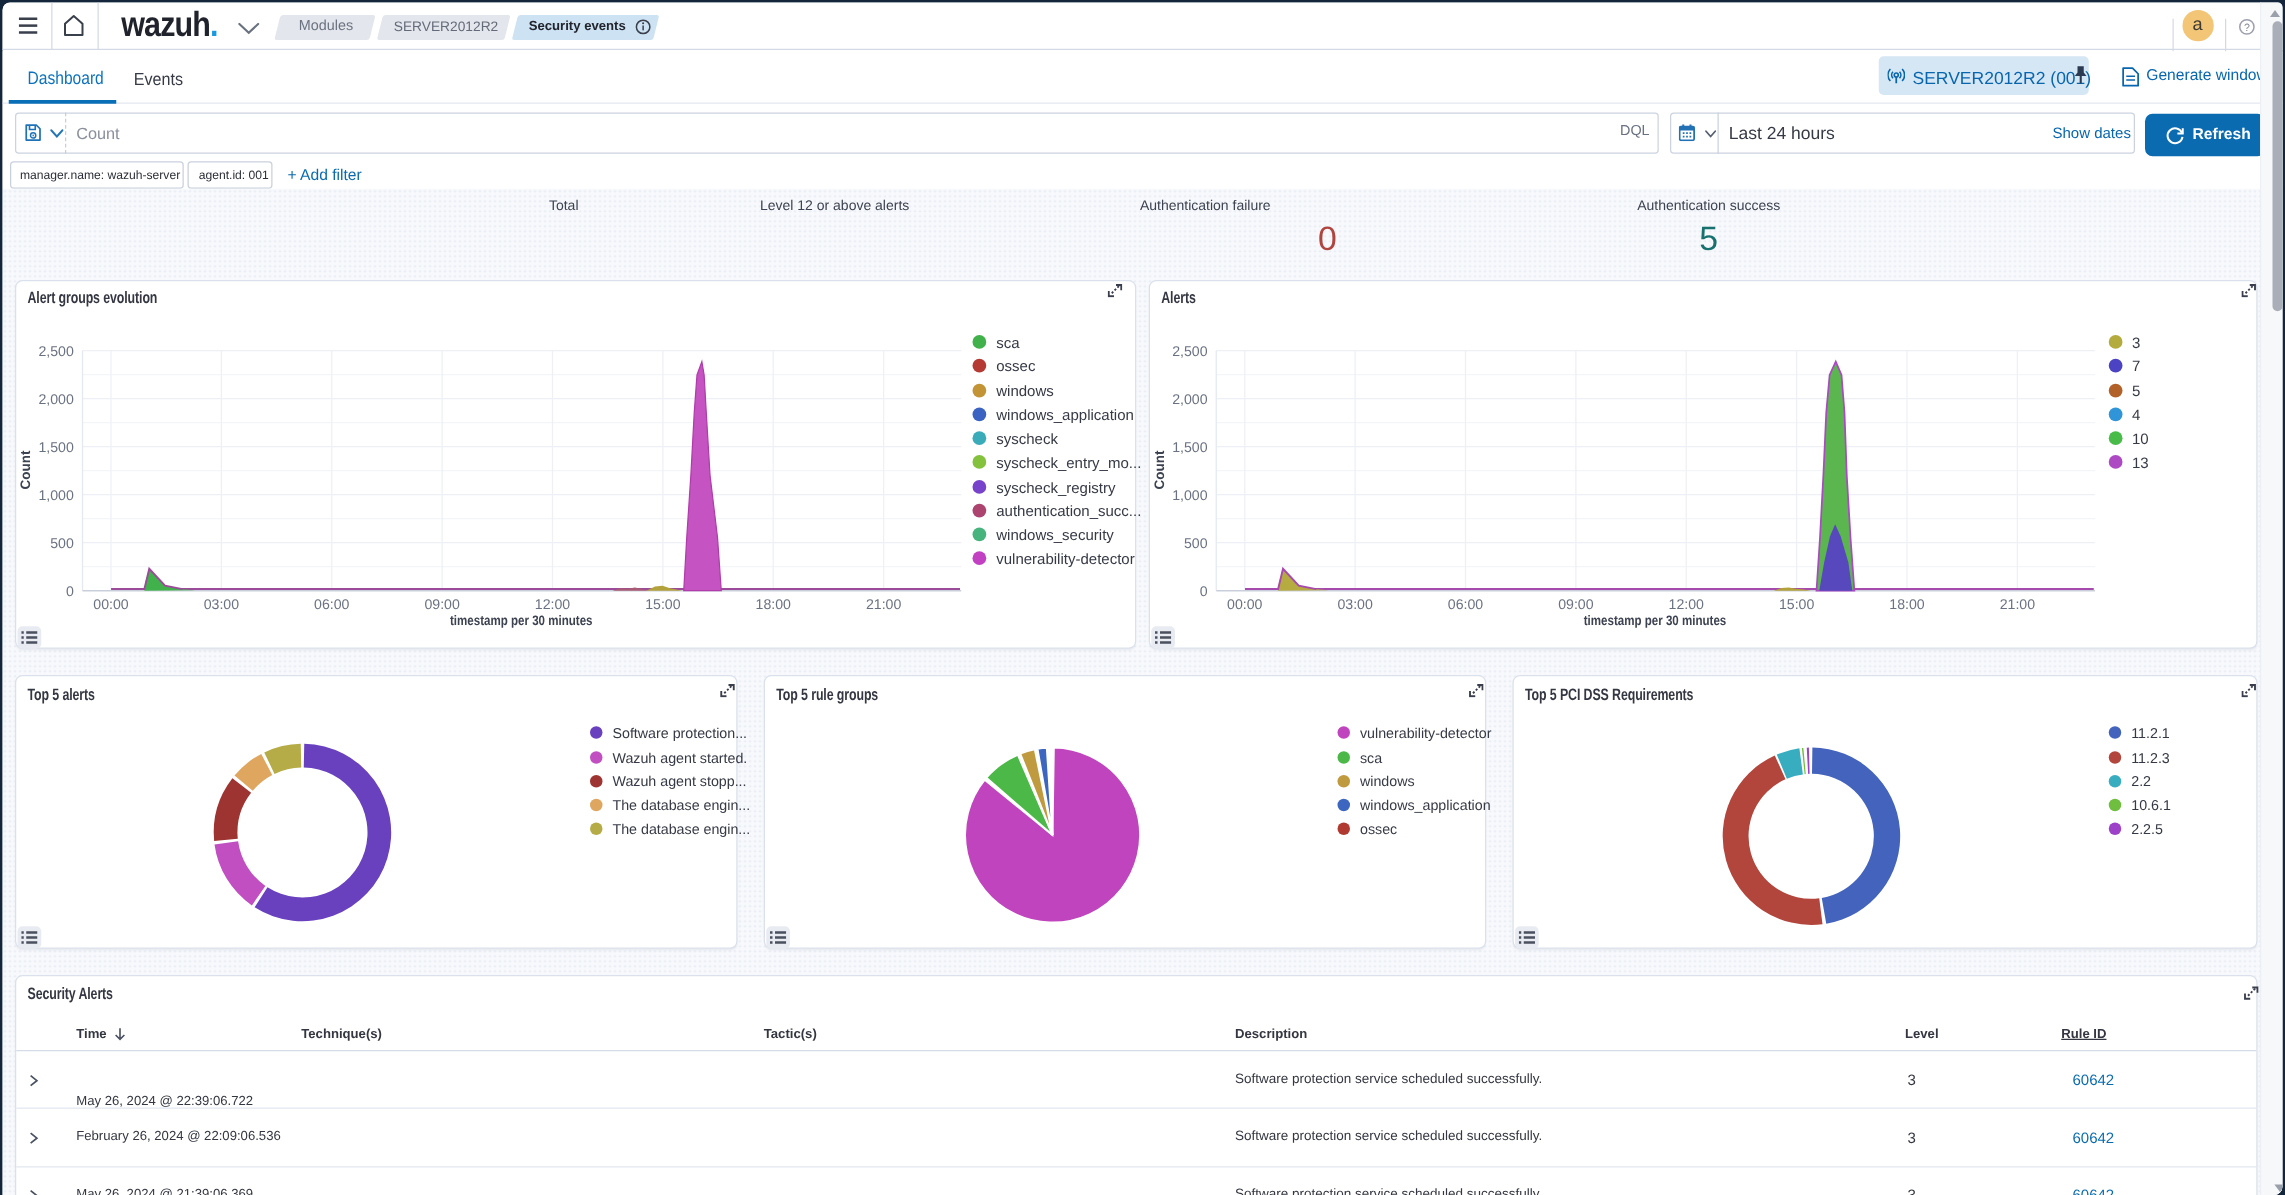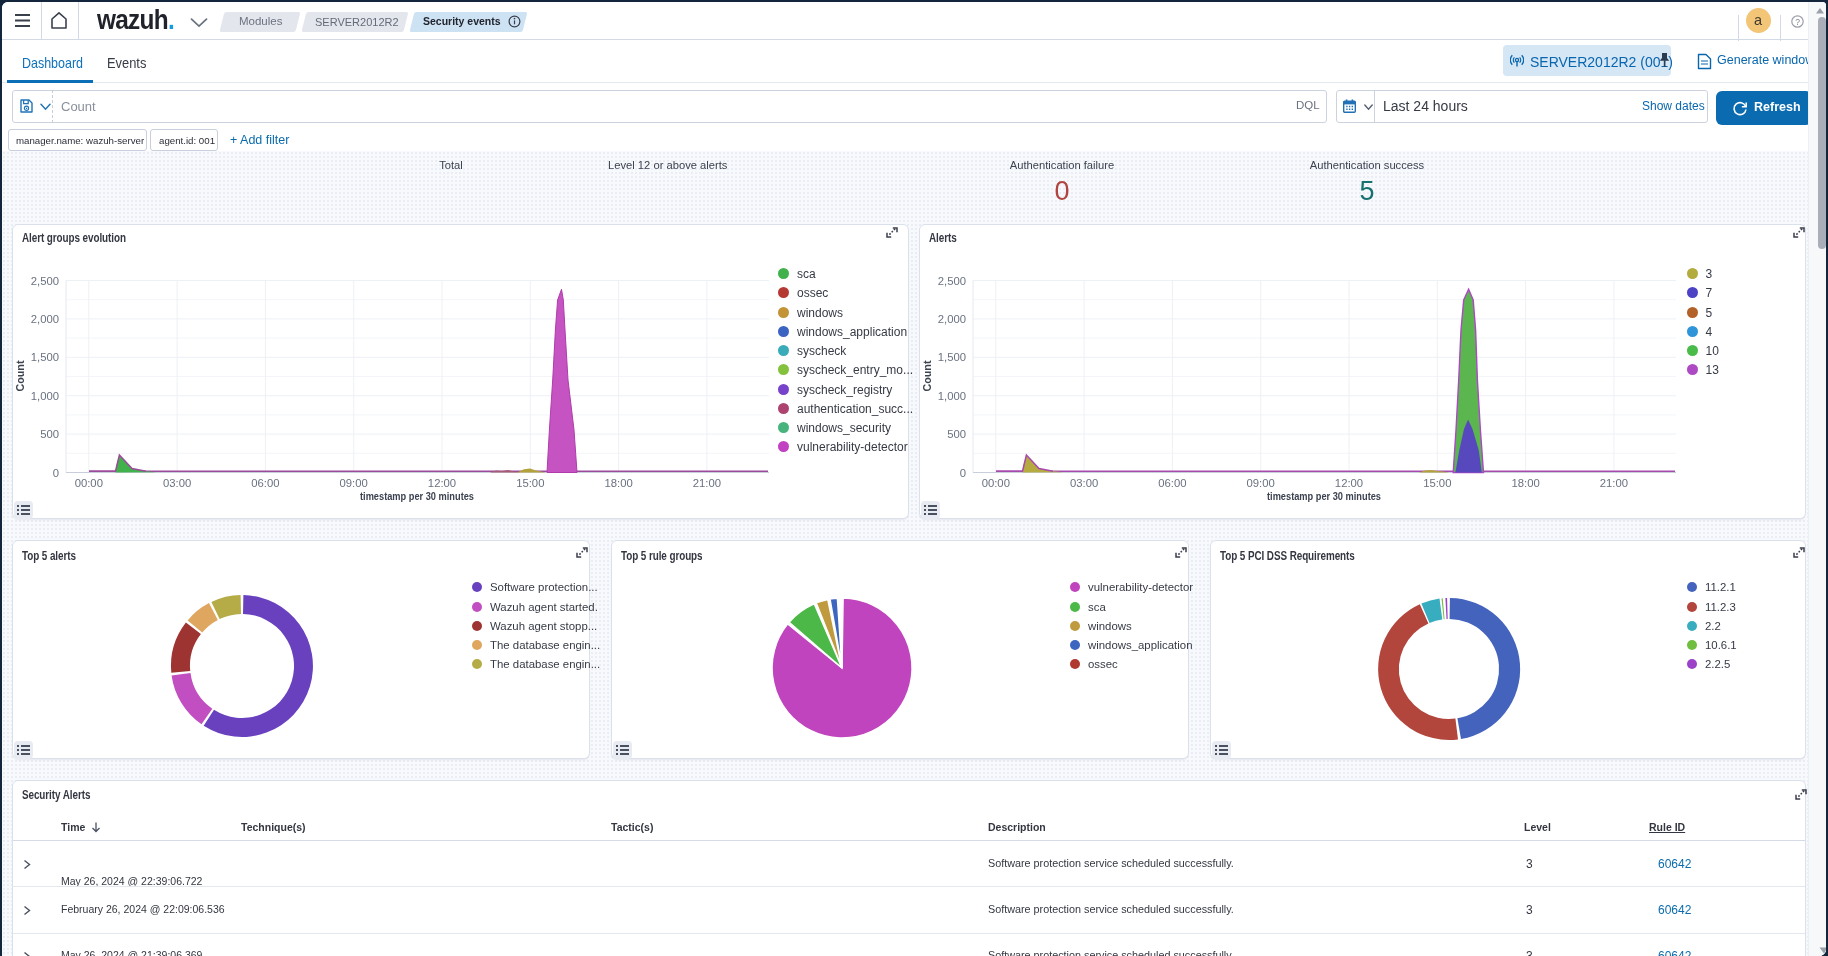--- a/index.html
+++ b/index.html
@@ -123,21 +123,21 @@
   <div class="abs" style="left:14px;top:94px;font-size:9.7px;color:#2b2e36;white-space:nowrap;">manager.name: wazuh-server</div>
   <div class="abs" style="left:148px;top:88px;width:68px;height:22px;border:1px solid #c9d0dd;border-radius:3px;background:#fff;"></div>
   <div class="abs" style="left:157px;top:94px;font-size:9.7px;color:#2b2e36;white-space:nowrap;">agent.id: 001</div>
   <div class="abs" style="left:228px;top:92px;font-size:12.5px;color:#0a6cae;">+ Add filter</div>
 </div>
 
 <div class="content" id="content">
 
   <div class="abs" style="left:299px;top:8px;width:300px;text-align:center;font-size:11.2px;color:#3c4250;">Total</div>
   <div class="abs" style="left:606px;top:8px;width:300px;font-size:11.2px;color:#3c4250;">Level 12 or above alerts</div>
-  <div class="abs" style="left:910px;top:8px;width:300px;text-align:center;font-size:11.2px;color:#3c4250;">Authentication failure</div>
+  <div class="abs" style="left:910px;top:8px;width:300px;font-size:11.2px;color:#3c4250;">Authentication failure</div>
   <div class="abs" style="left:910px;top:25px;width:300px;text-align:center;font-size:27px;color:#b0443f;">0</div>
   <div class="abs" style="left:1215px;top:8px;width:300px;text-align:center;font-size:11.2px;color:#3c4250;">Authentication success</div>
   <div class="abs" style="left:1215px;top:25px;width:300px;text-align:center;font-size:27px;color:#17716f;">5</div>
 
   <div class="panel" style="left:10px;top:73px;width:897px;height:295px;"></div>
   <div class="ptitle" style="left:20px;top:78.5px;">Alert groups evolution</div>
   <svg class="expand" style="left:884px;top:75px" viewBox="0 0 12 12">
         <path d="M6.8 2 H11 V6.2 M1 6.8 V11 H5.2" fill="none" stroke="#3b3f4d" stroke-width="1.5"></path>
         <line x1="3.4" y1="8.6" x2="9.4" y2="2.6" stroke="#3b3f4d" stroke-width="1.5" stroke-dasharray="1.7,1.5"></line>
       </svg>

